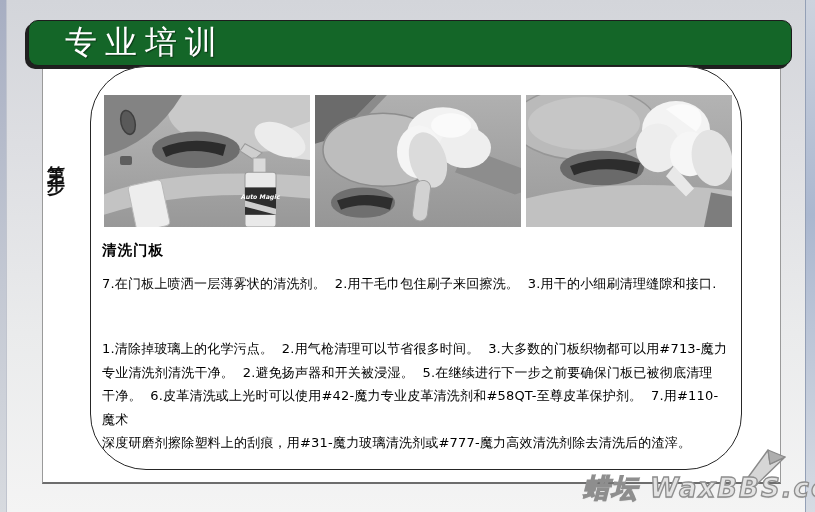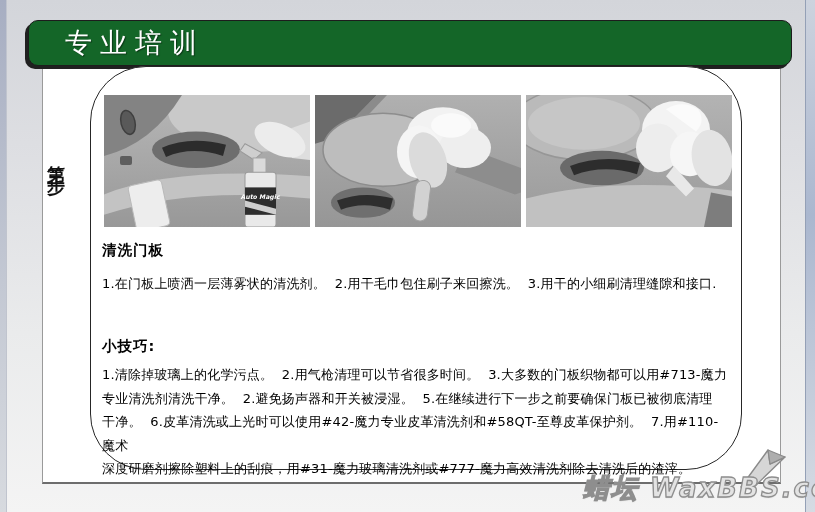--- a/index.html
+++ b/index.html
@@ -28,21 +28,21 @@
 
   .header-bar{
     position:absolute;left:28px;top:20px;width:764px;height:46px;
     background:var(--header-green,#146628);
     border:1px solid #1d1d1d;border-radius:10px;
     box-shadow:-3px 3px 0 #202020;
     display:flex;align-items:center;
   }
   .header-title{
     font-family:"DejaVu Serif","Liberation Serif",serif;
-    color:#ffffff;font-size:27px;letter-spacing:8px;
+    color:#ffffff;font-size:32px;letter-spacing:8px;
     padding-left:36px;text-shadow:1px 1px 1px rgba(0,0,0,.45);
     white-space:nowrap;
   }
 
   .step-label{
     position:absolute;left:45px;top:150px;
     writing-mode:vertical-rl;text-orientation:upright;
     font-size:18px;font-weight:bold;color:var(--ink,#111);
     letter-spacing:6px;line-height:22px;
   }
@@ -177,25 +177,24 @@
           <path d="M140,14 Q156,4 172,14 Q180,26 170,36 Z" fill="#fbfbfb"></path>
           <ellipse cx="186" cy="62" rx="20" ry="28" fill="#e3e3e3" transform="rotate(-12 186 62)"></ellipse>
           <path d="M148,70 L168,92 L160,100 L140,80 Z" fill="#e8e8e8"></path>
         </svg>
       </div>
 
     </div>
 
     <div class="section wash">
       <div class="section-heading">清洗门板</div>
-      <div class="text-line">1.在门板上喷洒一层薄雾状的清洗剂。  2.用干毛巾包住刷子来回擦洗。  3.用干的小细刷清理缝隙和接口.</div>
+      <div class="text-line">7.在门板上喷洒一层薄雾状的清洗剂。  2.用干毛巾包住刷子来回擦洗。  3.用干的小细刷清理缝隙和接口.</div>
     </div>
 
     <div class="section tips">
-      <div class="section-heading">小技巧:</div>
       <div class="text-line">1.清除掉玻璃上的化学污点。  2.用气枪清理可以节省很多时间。  3.大多数的门板织物都可以用#713-魔力</div>
       <div class="text-line">专业清洗剂清洗干净。  2.避免扬声器和开关被浸湿。  5.在继续进行下一步之前要确保门板已被彻底清理</div>
       <div class="text-line">干净。  6.皮革清洗或上光时可以使用#42-魔力专业皮革清洗剂和#58QT-至尊皮革保护剂。  7.用#110-魔术</div>
       <div class="text-line">深度研磨剂擦除塑料上的刮痕，用#31-魔力玻璃清洗剂或#777-魔力高效清洗剂除去清洗后的渣滓。</div>
     </div>
 
   </div>
 
   <svg class="fold-arrow" viewBox="0 0 54 50">
     <path d="M5,45 L32,8 L34,22 L49,15 L16,47 Z" fill="#d6d6d6" stroke="#8a8a8a" stroke-width="1.4" stroke-linejoin="round"></path>

